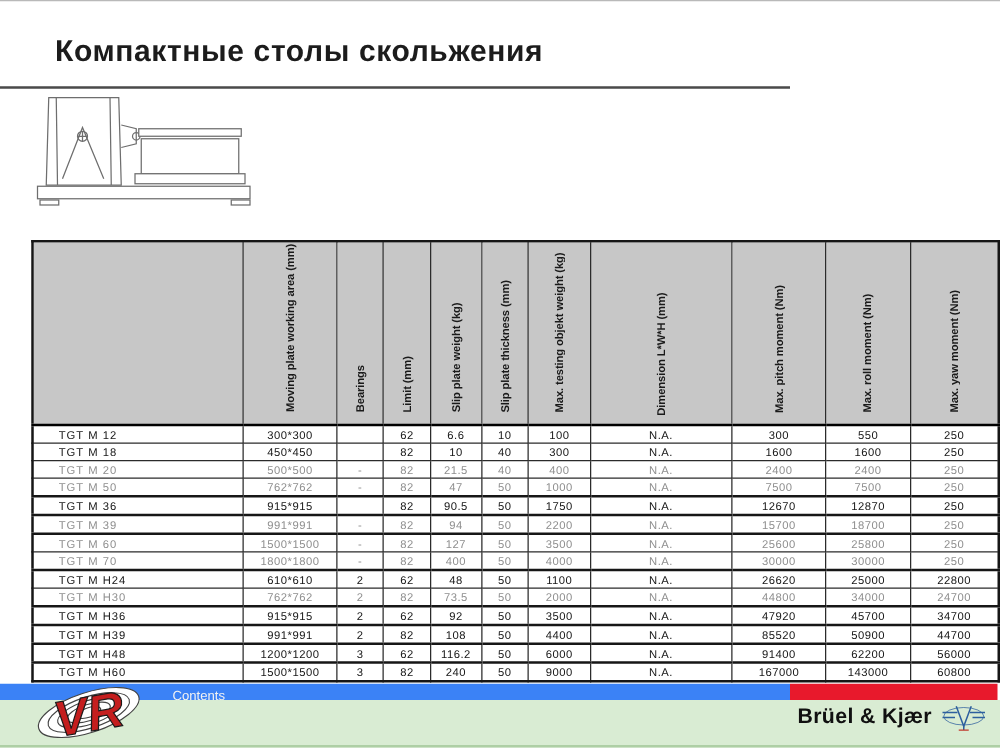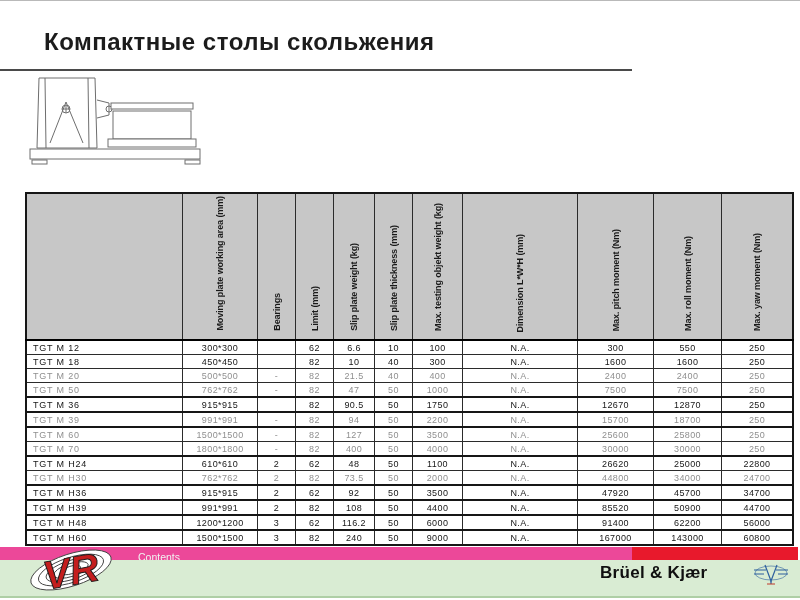--- a/index.html
+++ b/index.html
@@ -16,41 +16,41 @@
   
   table.spec{position:absolute;left:25px;top:192px;border-collapse:collapse;
       table-layout:fixed;border:2px solid #161616;}
   table.spec td{border:1px solid #2b2b2b;overflow:hidden;white-space:nowrap;}
   table.spec thead td{background:#c7c7c7;height:141px;vertical-align:bottom;
       text-align:center;padding:0 0 4px 0;border-bottom:2px solid #000;}
   .vtext{display:inline-block;writing-mode:vertical-rl;transform:rotate(180deg);
       font-size:9px;font-weight:bold;color:#1a1a1a;letter-spacing:-.1px;}
   table.spec tbody td{height:13px;line-height:12px;font-size:9px;
       text-align:center;padding:0 1px;letter-spacing:.4px;}
-  table.spec tbody td.model{text-align:left;padding-left:6px;letter-spacing:.8px;font-size:9px;}
+  table.spec tbody td.model{text-align:left;padding-left:20px;letter-spacing:.8px;font-size:9px;}
   tr.dark{color:#161616;}
   tr.gray{color:#8f8f8f;}
   tr.group td{border-top:2px solid #161616;}
   .c0{width:148px;} .c1{width:72px;border-left:2px solid #161616;}
   .c2{width:35px;} .c3{width:35px;} .c4{width:38px;} .c5{width:35px;}
   .c6{width:47px;border-left:2px solid #161616;}
   .c7{width:112px;font-size:7.5px;}
   .c8{width:73px;border-left:2px solid #161616;}
   .c9{width:65px;border-left:2px solid #161616;}
   .c10{width:68px;border-left:2px solid #161616;}
 
   
-  .bar-black{position:absolute;left:0;top:547px;width:632px;height:13px;background:#ec4899;}
+  .bar-black{position:absolute;left:0;top:547px;width:632px;height:13px;background:#3b82f6;}
   .bar-black span{display:inline-block;margin-left:138px;color:#f2f2f2;
       font-size:10.5px;line-height:13px;}
   .bar-red{position:absolute;left:632px;top:547px;width:166px;height:13px;background:#e8192c;}
   .green-band{position:absolute;left:0;top:560px;width:800px;height:36px;
       background:#d9ecd3;border-bottom:2px solid #aecfa5;}
   .vr-logo{position:absolute;left:26px;top:542px;z-index:5;}
-  .brand{position:absolute;left:600px;top:563px;font-size:17px;font-weight:bold;
+  .brand{position:absolute;left:638px;top:563px;font-size:17px;font-weight:bold;
       color:#101010;letter-spacing:.3px;}
   .bk-emblem{position:absolute;left:752px;top:562px;}
 </style>
 </head>
 <body>
 
 <div class="hairline-top"></div>
 
 <h1 class="slide-title">Компактные столы скольжения</h1>
 <div class="title-rule"></div>

